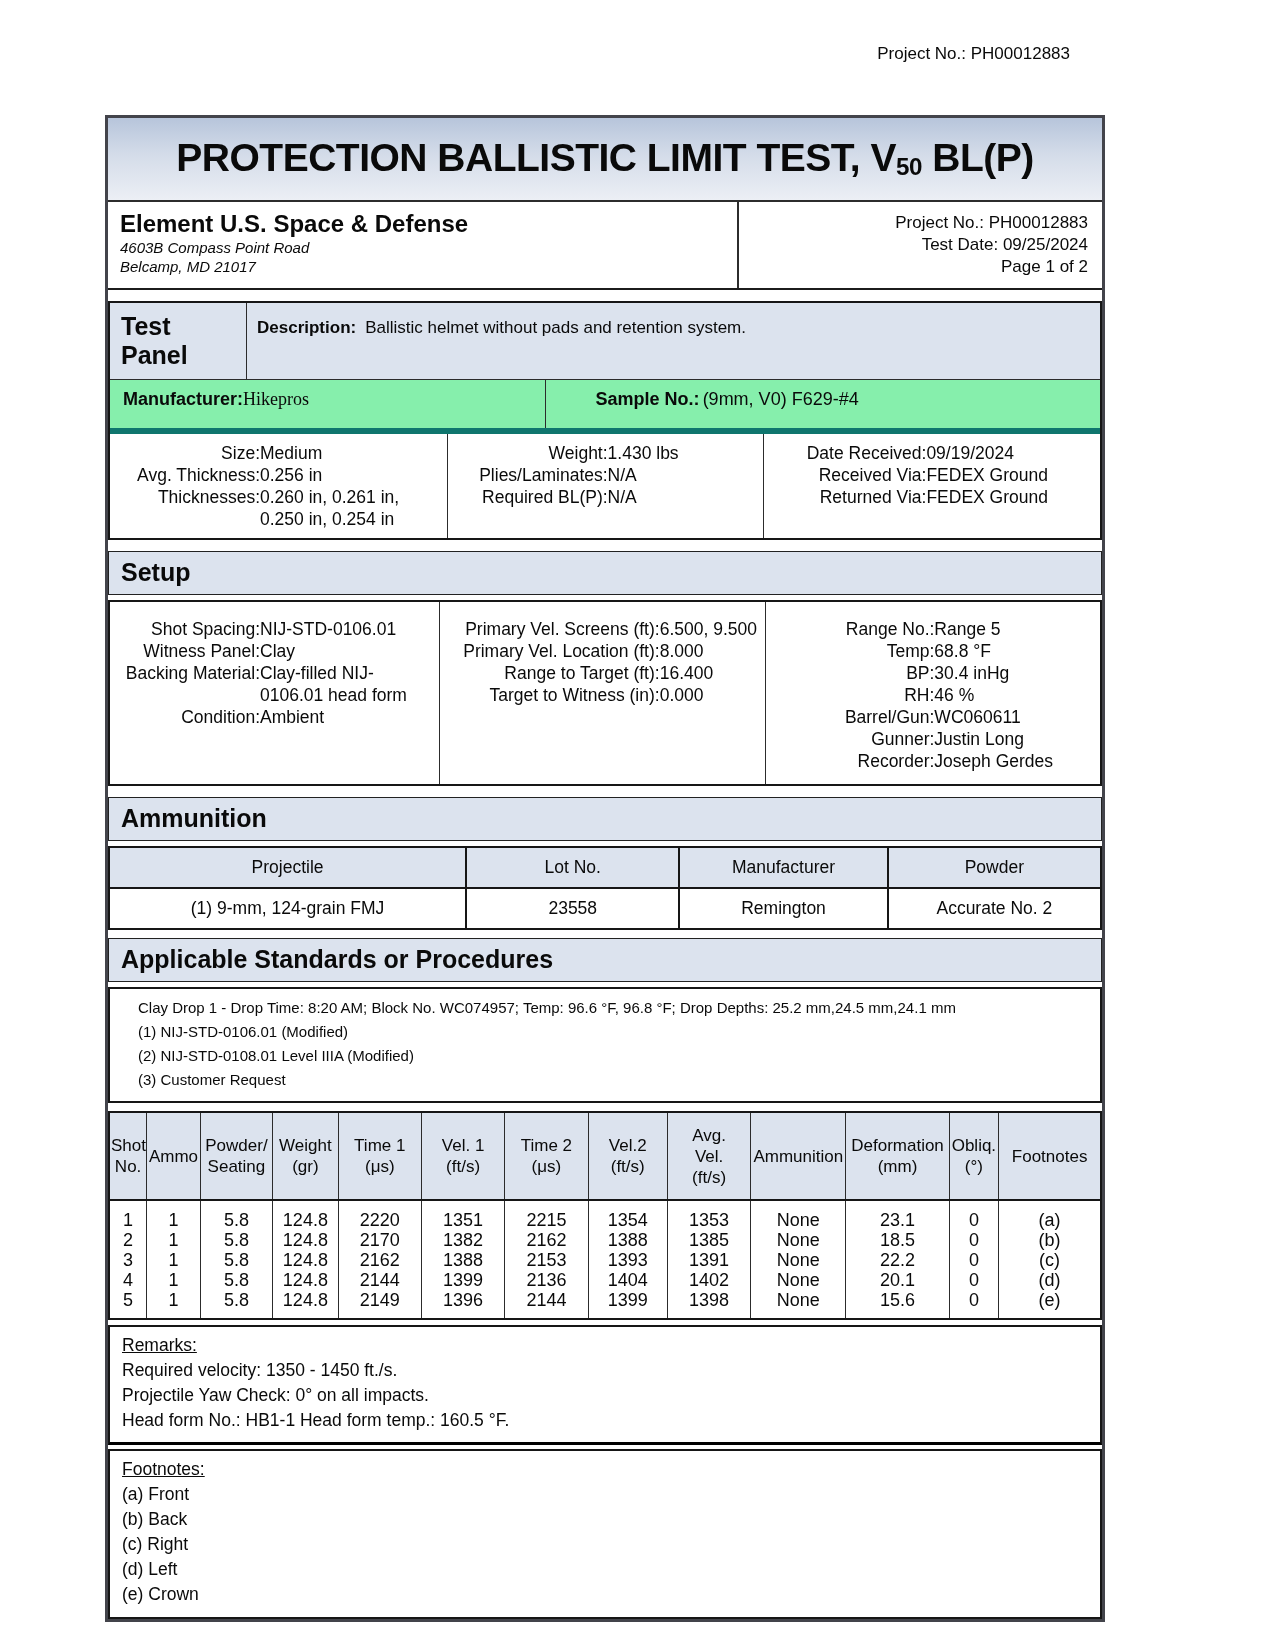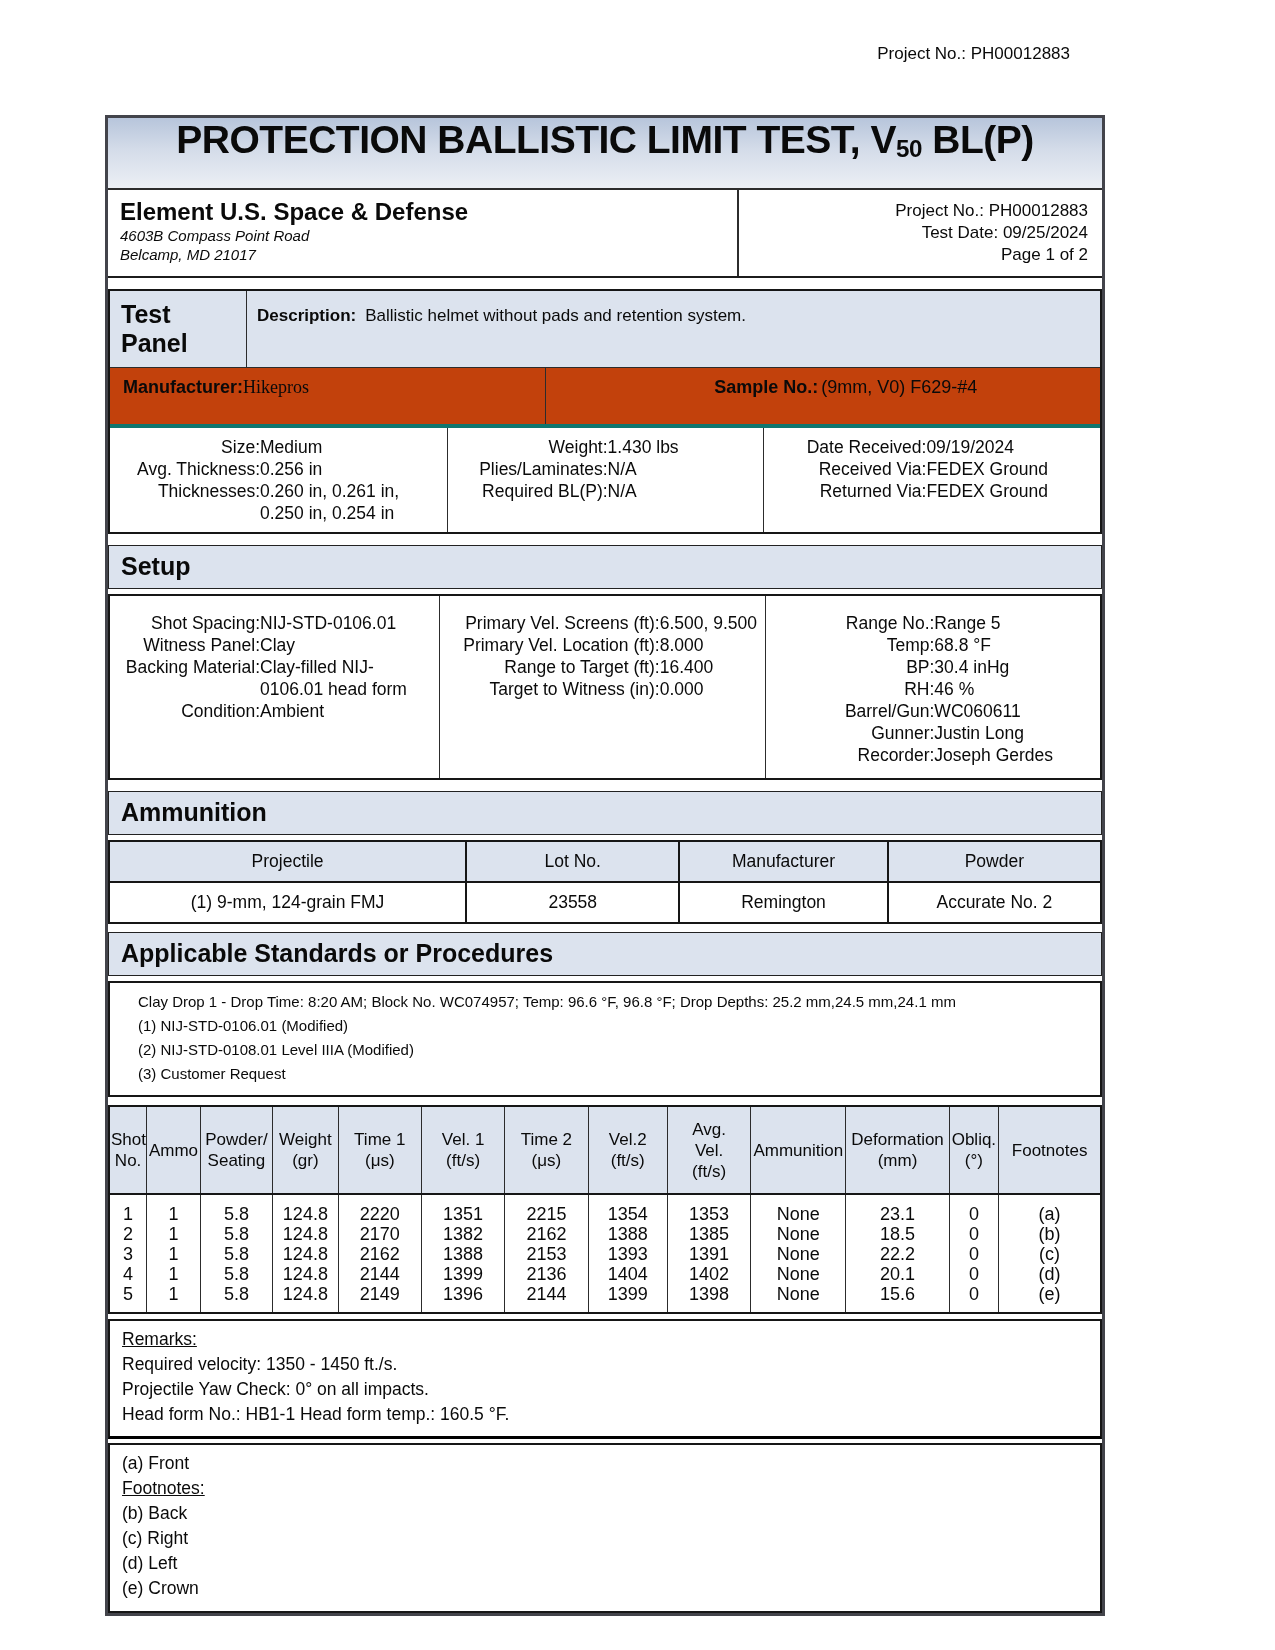--- a/index.html
+++ b/index.html
@@ -5,21 +5,21 @@
   * { margin:0; padding:0; box-sizing:border-box; }
   html,body { width:1275px; height:1650px; background:#fff; color:#0a0a0a;
     font-family:"Liberation Sans","DejaVu Sans",sans-serif; }
   .page { position:relative; width:1275px; height:1650px; background:#ffffff; }
 
   .page-head { position:absolute; top:44px; right:205px; font-size:17px; }
 
   .doc { position:absolute; left:105px; top:115px; width:1000px; border:3px solid #43444b; background:#fff; }
 
   
-  .title-bar { height:72px; display:flex; align-items:flex-start; justify-content:center;
+  .title-bar { height:84px; display:flex; align-items:center; justify-content:center;
     background:linear-gradient(180deg,#b7c5db 0%,#d4dce9 45%,#eceff5 100%);
     border-bottom:2px solid #2c2c2c; }
   .title-bar .t { font-size:39px; font-weight:bold; letter-spacing:-0.5px; }
   .title-sub { font-size:0.62em; vertical-align:-0.18em; font-weight:bold; }
 
   .company-row { display:flex; border-bottom:2px solid #1c1c1c; min-height:88px; }
   .company-left { flex:0 0 63.5%; border-right:2px solid #2c2c2c; padding:8px 4px 8px 12px; }
   .company-name { font-size:24px; font-weight:bold; }
   .company-addr { font-size:15px; font-style:italic; line-height:19px; }
   .company-right { flex:1; text-align:right; padding:10px 14px 8px 8px; font-size:17px; line-height:22px; }
@@ -28,23 +28,23 @@
   .spacer-sm { height:5px; background:#fff; }
   .spacer-md { height:8px; background:#fff; }
 
   
   .block { border:2px solid #161616; }
   .tp-row { display:flex; background:#dce3ee; border-bottom:1px solid #2c2c2c; }
   .tp-title { flex:0 0 137px; padding:9px 8px 9px 11px; font-size:25px; font-weight:bold; border-right:1px solid #2c2c2c; }
   .tp-desc { flex:1; padding:15px 10px; font-size:17px; }
   .blb { font-weight:bold; }
   .tp-desc .v { margin-left:9px; }
-  .mfr-row { display:flex; background:#c2410c; border-bottom:4px solid #0f766e; font-size:18px;gap:40px; }
+  .mfr-row { display:flex; background:#86efac; border-bottom:6px solid #0f766e; font-size:18px;gap:40px; }
   .mfr-left { flex:0 0 44%; padding:9px 4px 9px 13px; border-right:1px solid #2c2c2c; }
-  .mfr-right { flex:1; padding:9px 4px 26px 10px;text-align:center; }
+  .mfr-right { flex:1; padding:9px 4px 18px 10px; }
   .serif { font-family:"Liberation Serif","DejaVu Serif",serif; }
   .mfr-right .v, .mfr-left .v { margin-left:3px; }
 
   .cols-row { display:flex; background:#fff; }
   .cols-row .cell { padding:8px 6px 8px 0; }
   .cell + .cell { border-left:1px solid #2c2c2c; }
   .lv { display:grid; column-gap:0; font-size:17.5px; line-height:22px; }
   .lv .lbl { text-align:right; }
   .lv .val { text-align:left; white-space:pre-line; }
   .d1 { grid-template-columns:150px 1fr; }
@@ -385,22 +385,22 @@
     <div class="spacer-sm"></div>
 
     <div class="remarks-box">
       <div><span class="underline">Remarks:</span></div>
       <div>Required velocity: 1350 - 1450 ft./s.</div>
       <div>Projectile Yaw Check: 0° on all impacts.</div>
       <div>Head form No.: HB1-1 Head form temp.: 160.5 °F.</div>
     </div>
 
     <div class="footnotes-box">
+      <div><span class="underline">Footnotes:</span></div>
       <div>(a) Front</div>
-      <div><span class="underline">Footnotes:</span></div>
       <div>(b) Back</div>
       <div>(c) Right</div>
       <div>(d) Left</div>
       <div>(e) Crown</div>
     </div>
 
   </div>
 </div>
 
 </body></html>

